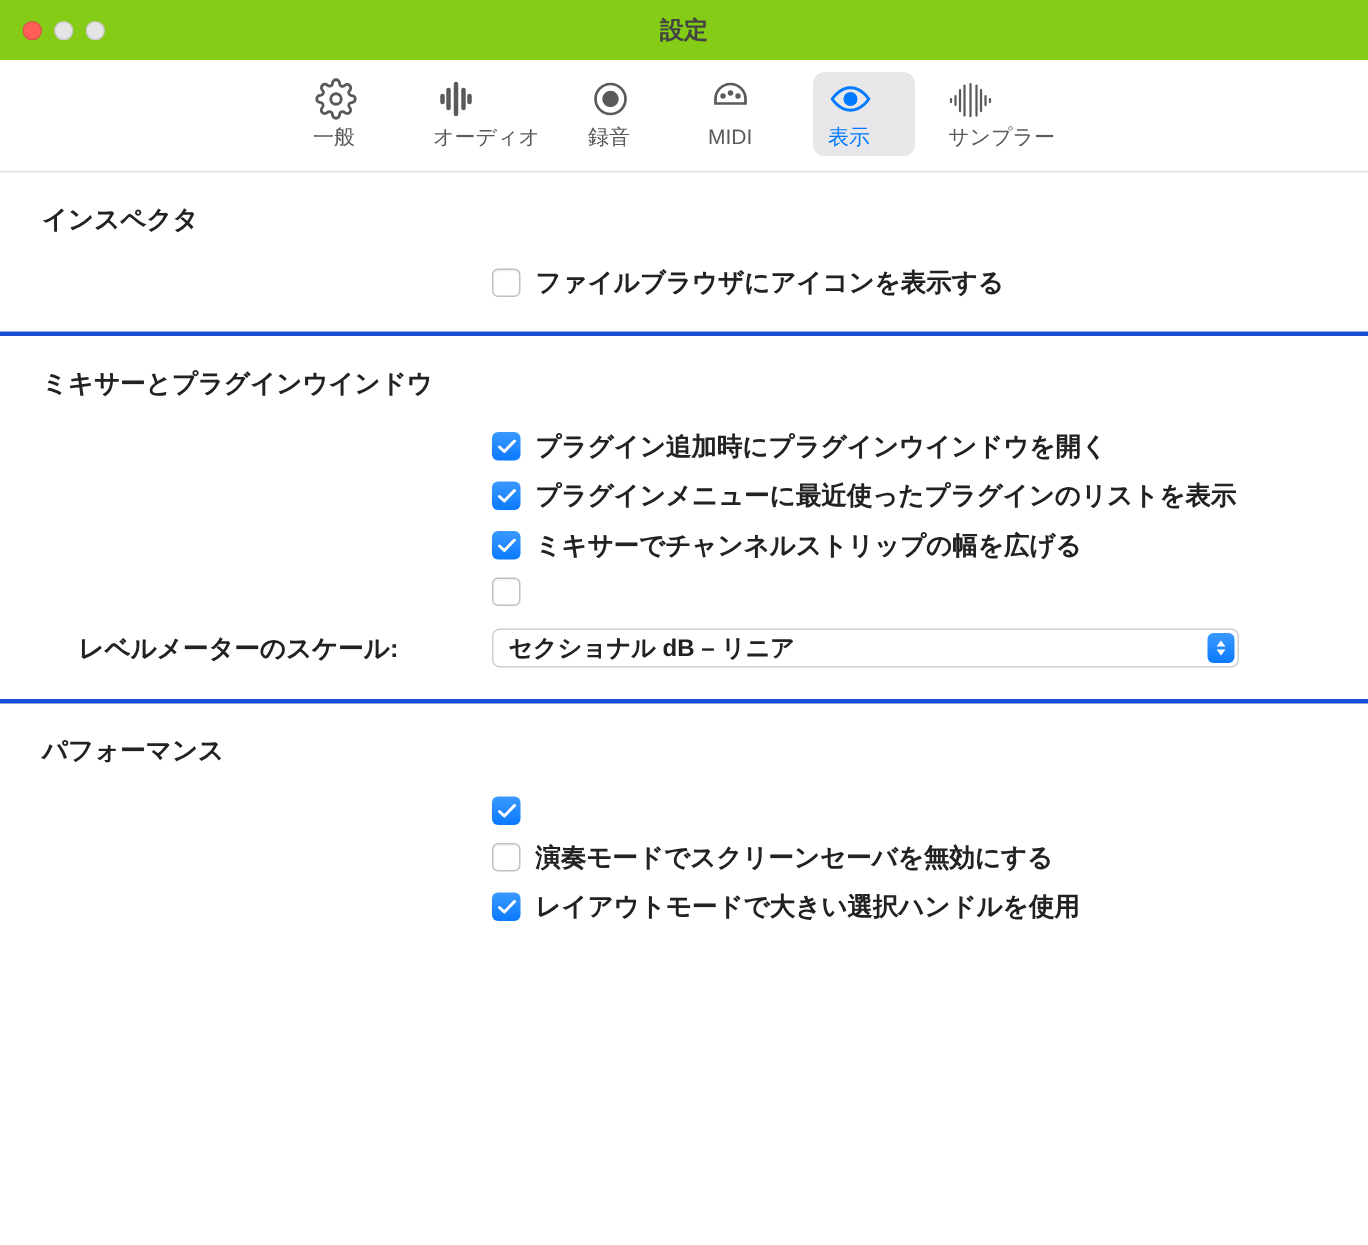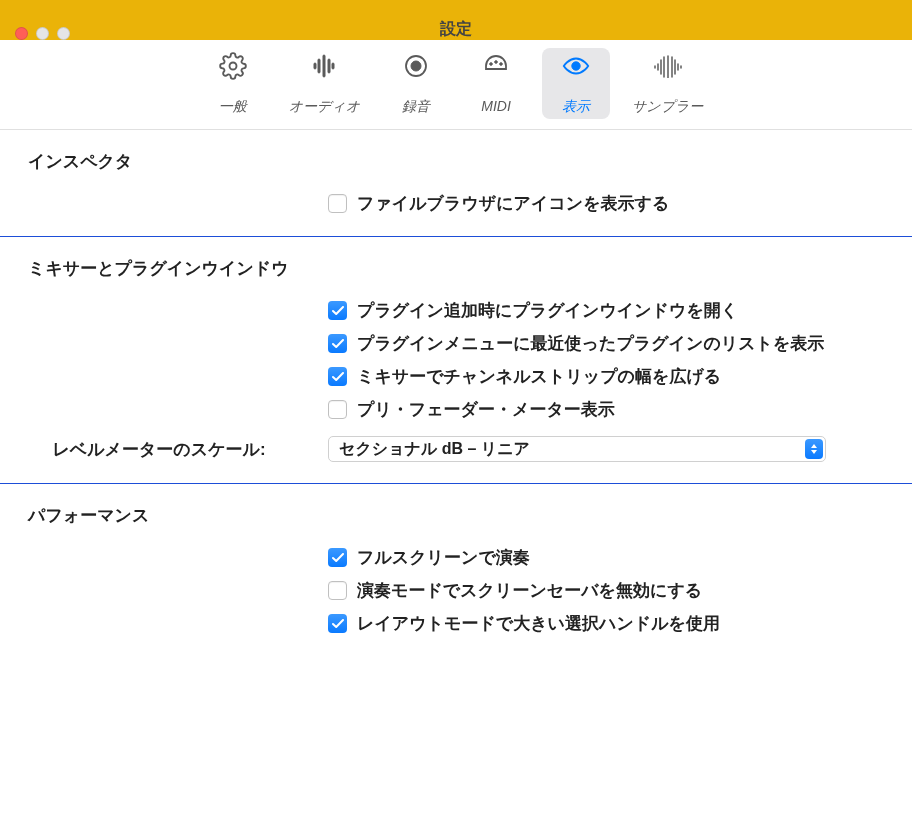--- a/index.html
+++ b/index.html
@@ -8,23 +8,23 @@
       background: #ffffff;
       width: 912px;
       height: 830px;
       overflow: hidden;
       font-size: 17px;
       color: #000;
     }
     .titlebar {
       height: 40px;
       display: flex;
-      align-items: flex-end;
+      align-items: center;
       position: relative;
-      background: #eab308;
+      background: #84cc16;
     }
     .traffic-lights {
       display: flex;
       gap: 8px;
       padding-left: 15px;
     }
     .traffic-light {
       width: 13px;
       height: 13px;
       border-radius: 50%;
@@ -43,48 +43,46 @@
     .toolbar {
       display: flex;
       justify-content: center;
       gap: 12px;
       padding: 8px 0 10px 0;
       border-bottom: 1px solid #e0e0e0;
     }
     .toolbar-item {
       display: flex;
       flex-direction: column;
-      align-items: center;
-      gap: 19px;
+      gap: 4px;
       padding: 5px 10px 3px 10px;
       border-radius: 8px;
       min-width: 68px;
       cursor: default;
-      font-style: italic;
     }
     .toolbar-item.selected { background: #e7e7e9; }
     .toolbar-item .icon-slot {
       width: 30px;
       height: 26px;
       display: flex;
       align-items: center;
       justify-content: center;
     }
     .toolbar-item .label {
       font-size: 14px;
       color: #5a5a5a;
     }
     .toolbar-item.selected .label { color: #007aff; }
     .toolbar-item .icon-slot svg { stroke: #5a5a5a; fill: #5a5a5a; }
     .toolbar-item.selected .icon-slot svg { stroke: #007aff; fill: #007aff; }
     .content {
       padding: 0 0 20px 0;
     }
     .section {
-      border-bottom: 1px solid #1d4ed8;
+      border-bottom: 3px solid #1d4ed8;
       padding: 20px 0 16px 0;
     }
     .section:last-child { border-bottom: none; }
     .section-title {
       font-weight: 700;
       font-size: 17px;
       color: #222;
       padding: 0 0 0 28px;
       margin-bottom: 14px;
     }
@@ -294,21 +292,20 @@
               <path d="M1 5 L4.2 8 L11 1" stroke="#fff" stroke-width="2" fill="none" stroke-linecap="round" stroke-linejoin="round"></path>
             </svg>
           </div>
         <span class="chk-label">ミキサーでチャンネルストリップの幅を広げる</span>
       </div>
     </div>
     <div class="row">
       <div class="left-col"></div>
       <div class="right-col">
         <div class="checkbox unchecked"></div>
-        <span class="chk-label">プリ・フェーダー・メーター表示</span>
       </div>
     </div>
     <div class="row" style="padding-top:10px;">
       <div class="left-col">レベルメーターのスケール:</div>
       <div class="right-col">
         <div class="select">
           <span class="select-value">セクショナル dB – リニア</span>
           <div class="select-arrows">
             <div class="arr up"></div>
               <div class="arr dn"></div>
@@ -321,21 +318,20 @@
   <div class="section">
     <div class="section-title">パフォーマンス</div>
     <div class="row">
       <div class="left-col"></div>
       <div class="right-col">
         <div class="checkbox checked">
             <svg width="12" height="10" viewBox="0 0 12 10">
               <path d="M1 5 L4.2 8 L11 1" stroke="#fff" stroke-width="2" fill="none" stroke-linecap="round" stroke-linejoin="round"></path>
             </svg>
           </div>
-        <span class="chk-label">フルスクリーンで演奏</span>
       </div>
     </div>
     <div class="row">
       <div class="left-col"></div>
       <div class="right-col">
         <div class="checkbox unchecked"></div>
         <span class="chk-label">演奏モードでスクリーンセーバを無効にする</span>
       </div>
     </div>
     <div class="row">

